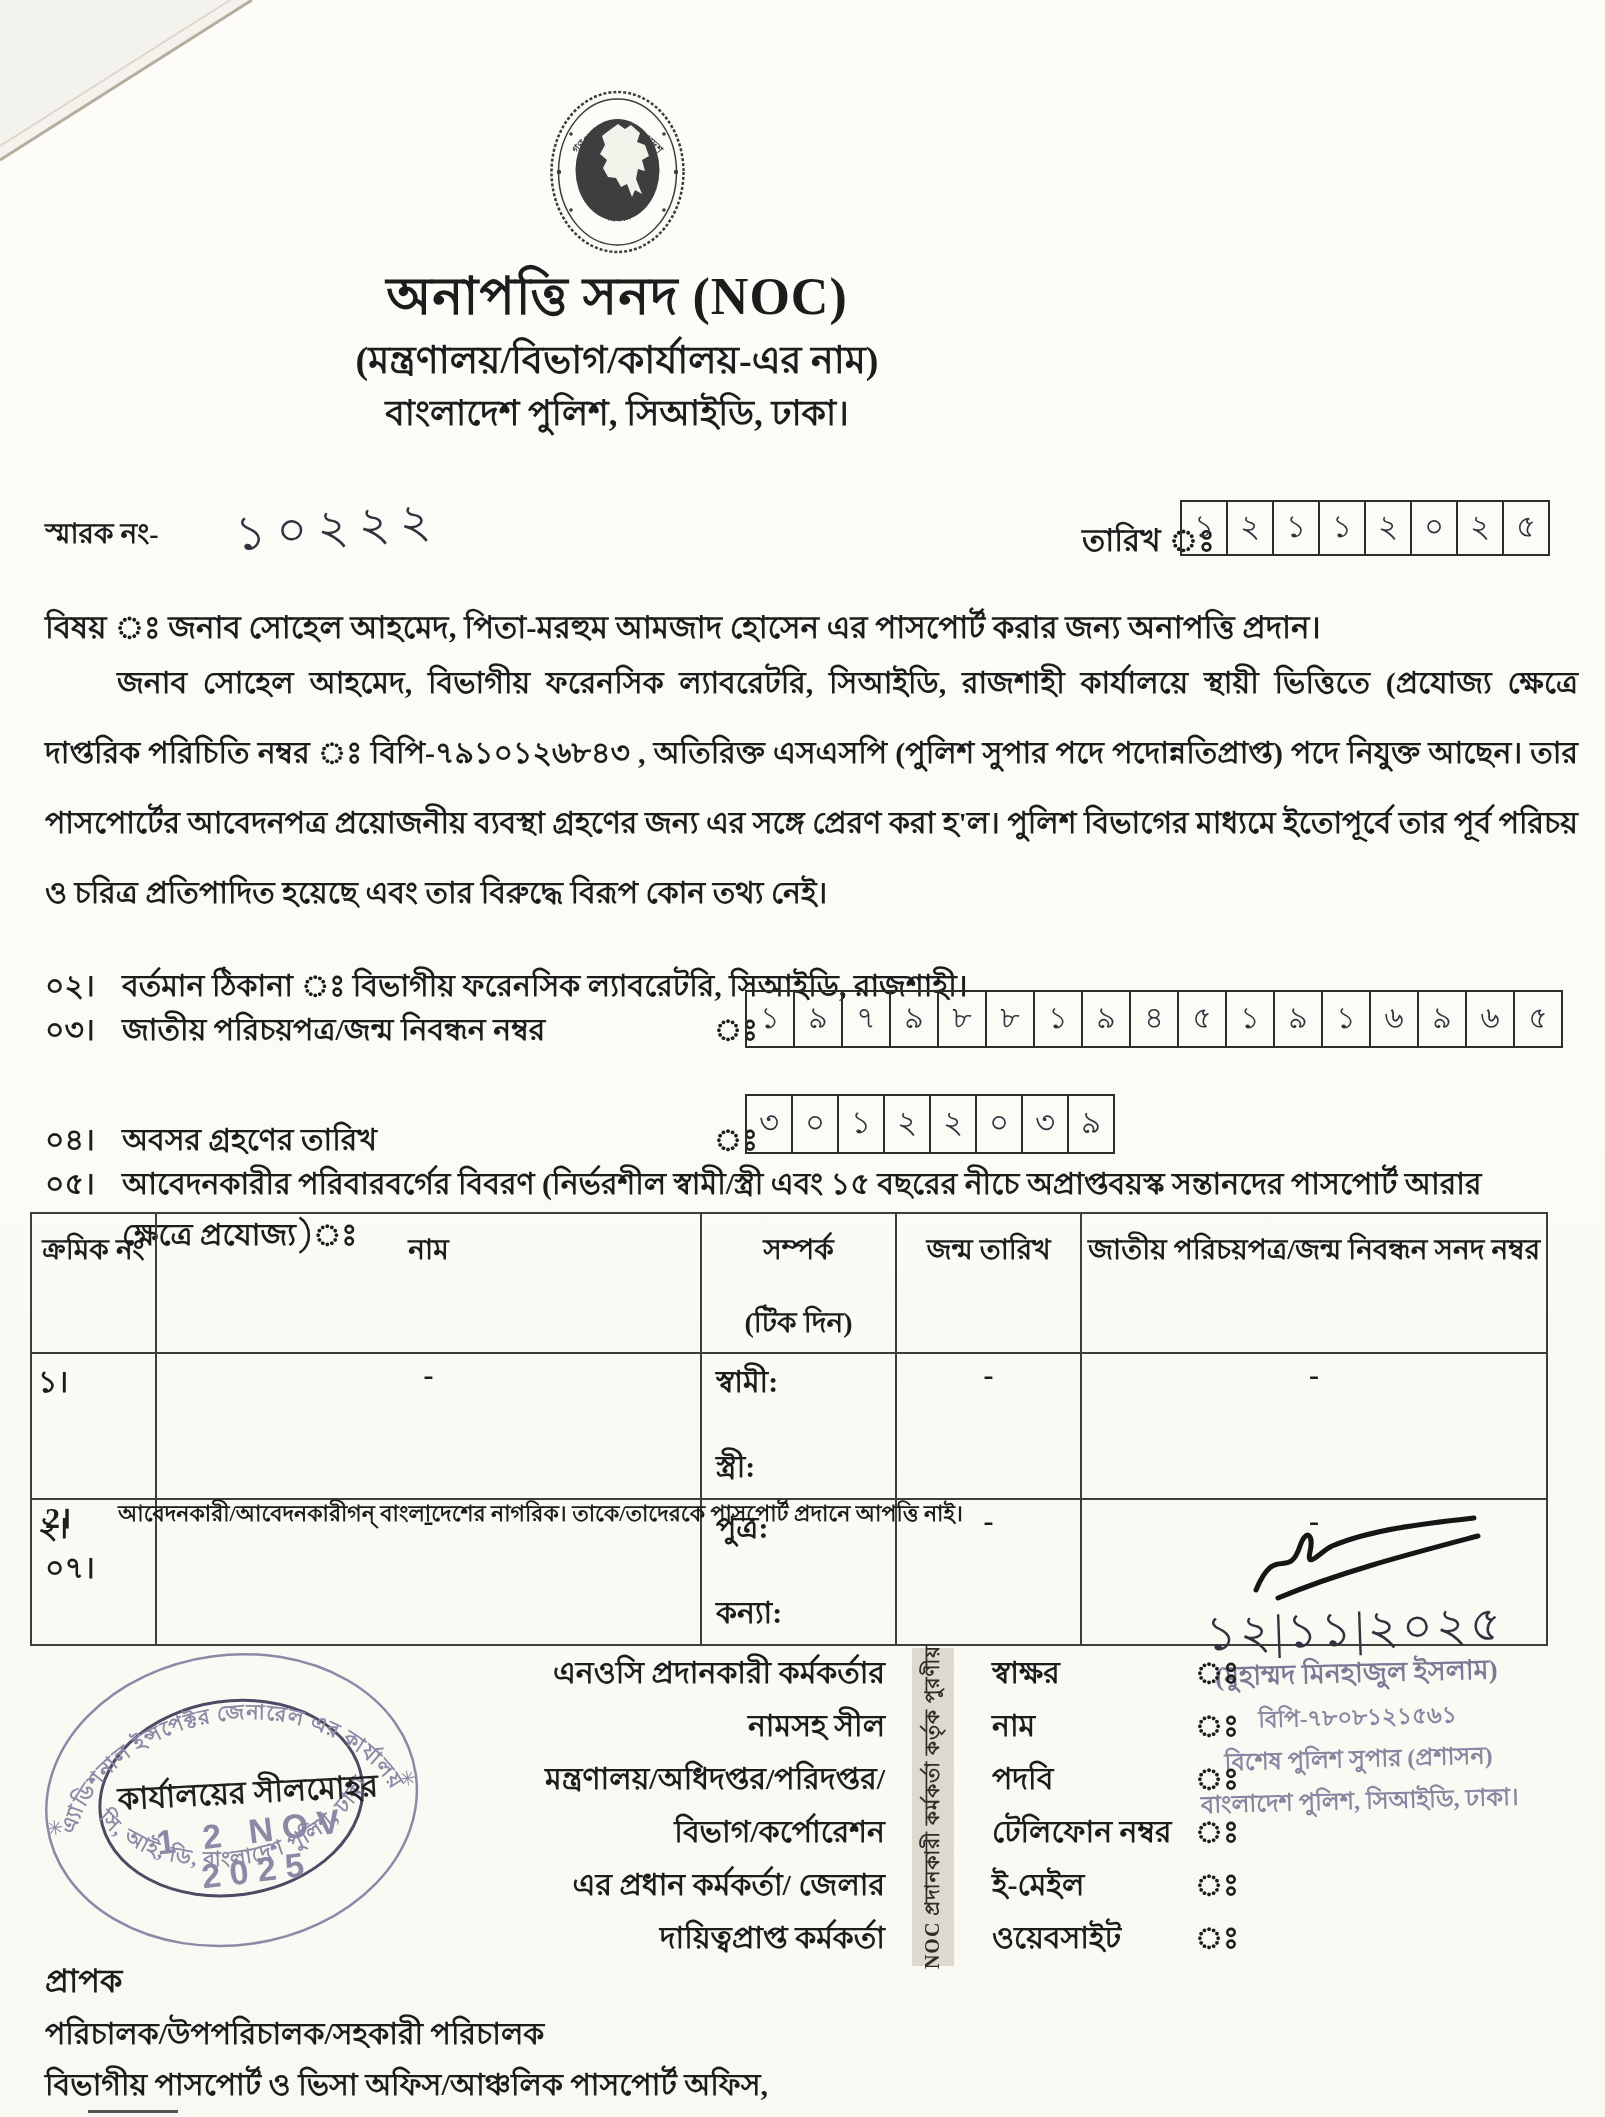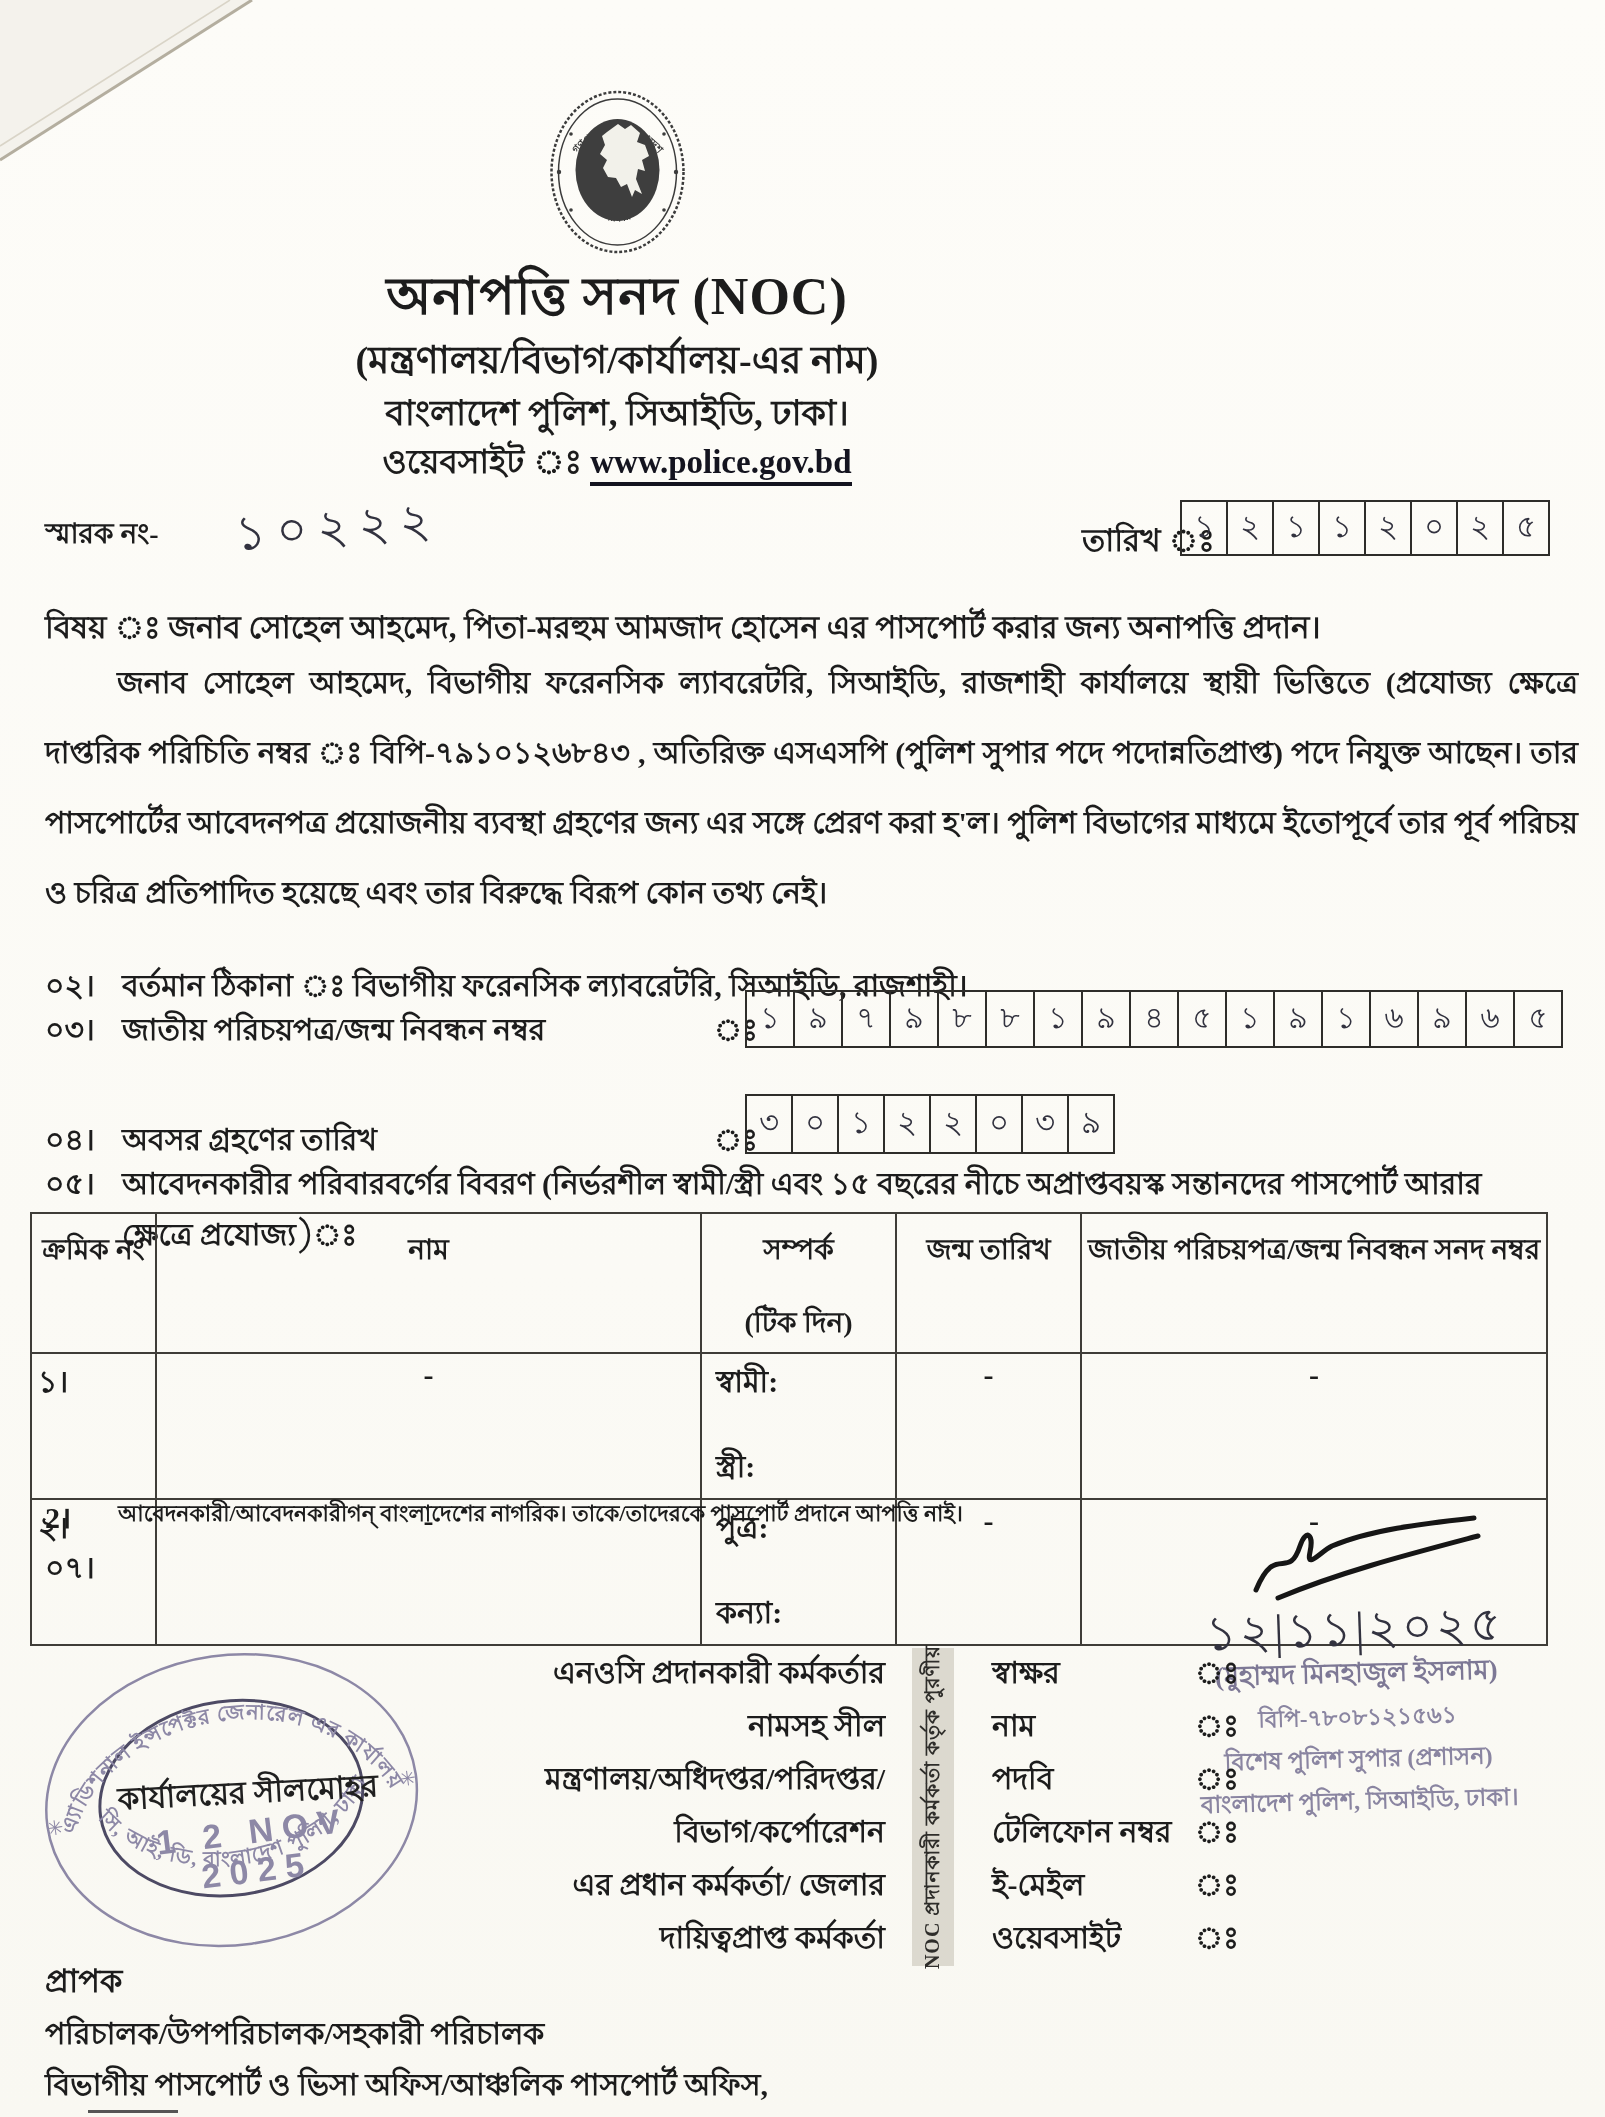--- a/index.html
+++ b/index.html
@@ -116,24 +116,20 @@
     <circle cx="119" cy="48" r="1.8" fill="#3c3c3c"></circle>
     <circle cx="26" cy="124" r="1.8" fill="#3c3c3c"></circle>
     <circle cx="119" cy="124" r="1.8" fill="#3c3c3c"></circle>
     <ellipse cx="72.5" cy="84" rx="42" ry="51" fill="#3e3e3e"></ellipse>
     <path d="M62,46 l11,-8 7,5 6,-4 9,8 -3,9 8,3 4,11 -7,4 3,11 -7,-2 -2,10 6,15 -7,-4 -3,7 -5,-13 -6,3 -5,-9 -8,-1 -5,-9 4,-8 -7,-6 5,-9 -3,-9 z" fill="#f2f1ea"></path>
   </svg>
 
   <div class="doc-title bn">অনাপত্তি সনদ (NOC)</div>
   <div class="doc-subtitle bn">(মন্ত্রণালয়/বিভাগ/কার্যালয়-এর নাম)</div>
   <div class="doc-org bn">বাংলাদেশ পুলিশ, সিআইডি, ঢাকা।</div>
-  <div class="doc-site bn">
-    <span>ওয়েবসাইট ঃ </span>
-    <span class="url">www.police.gov.bd</span>
-  </div>
 
   <div class="memo-label bn">স্মারক নং-</div>
   <div class="memo-number">১০২২২</div>
   <div class="date-label bn">তারিখ ঃ</div>
   <div class="digit-row date-boxes">
       <span class="box">১</span>
       <span class="box">২</span>
       <span class="box">১</span>
       <span class="box">১</span>
       <span class="box">২</span>

